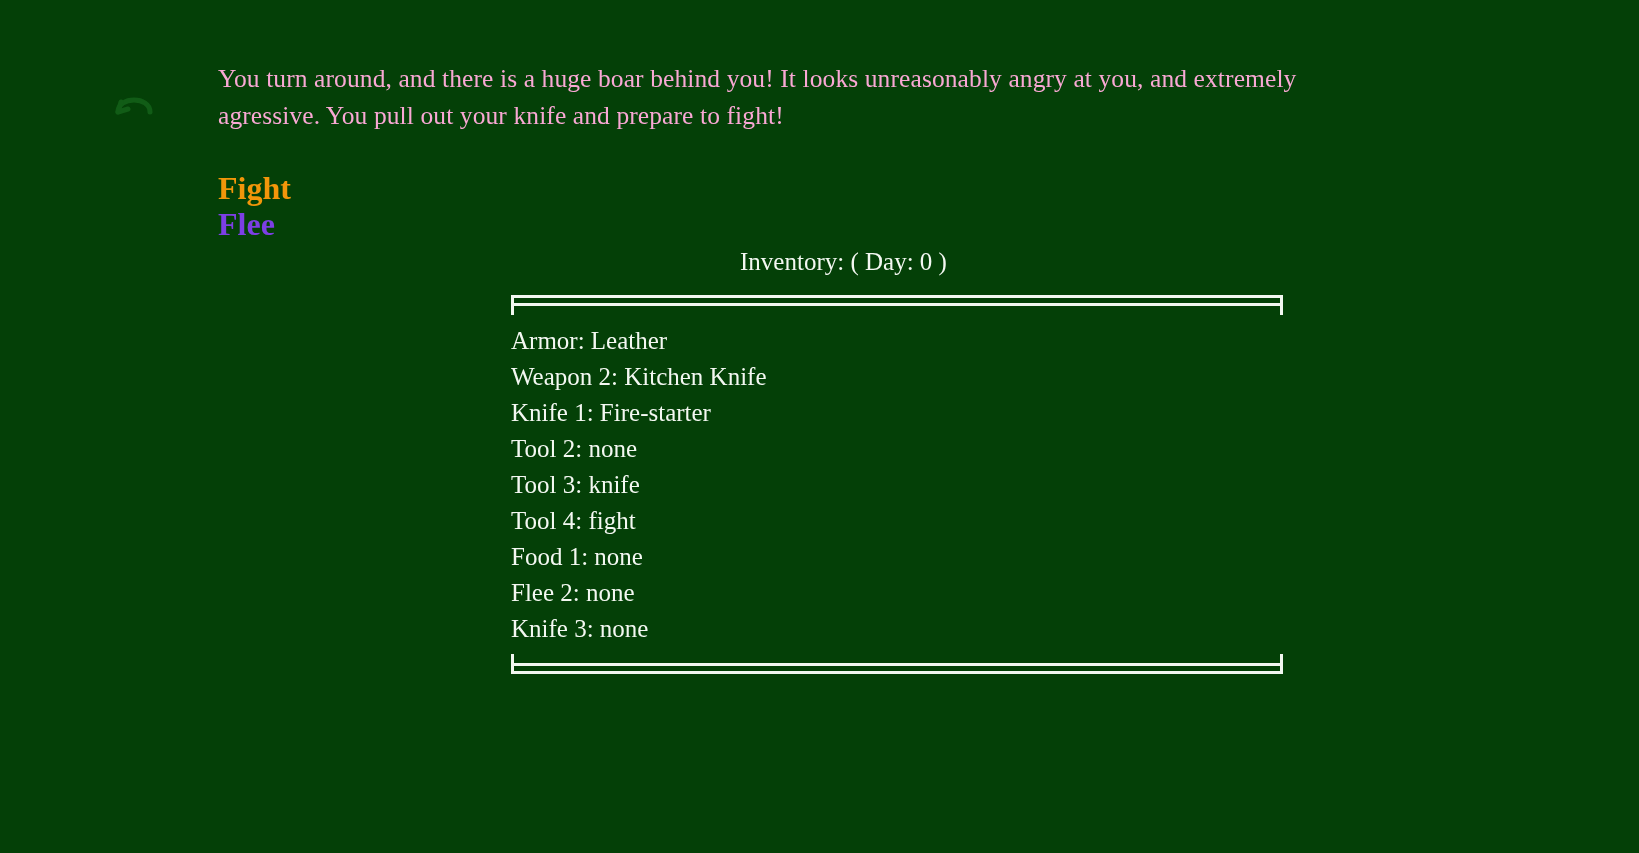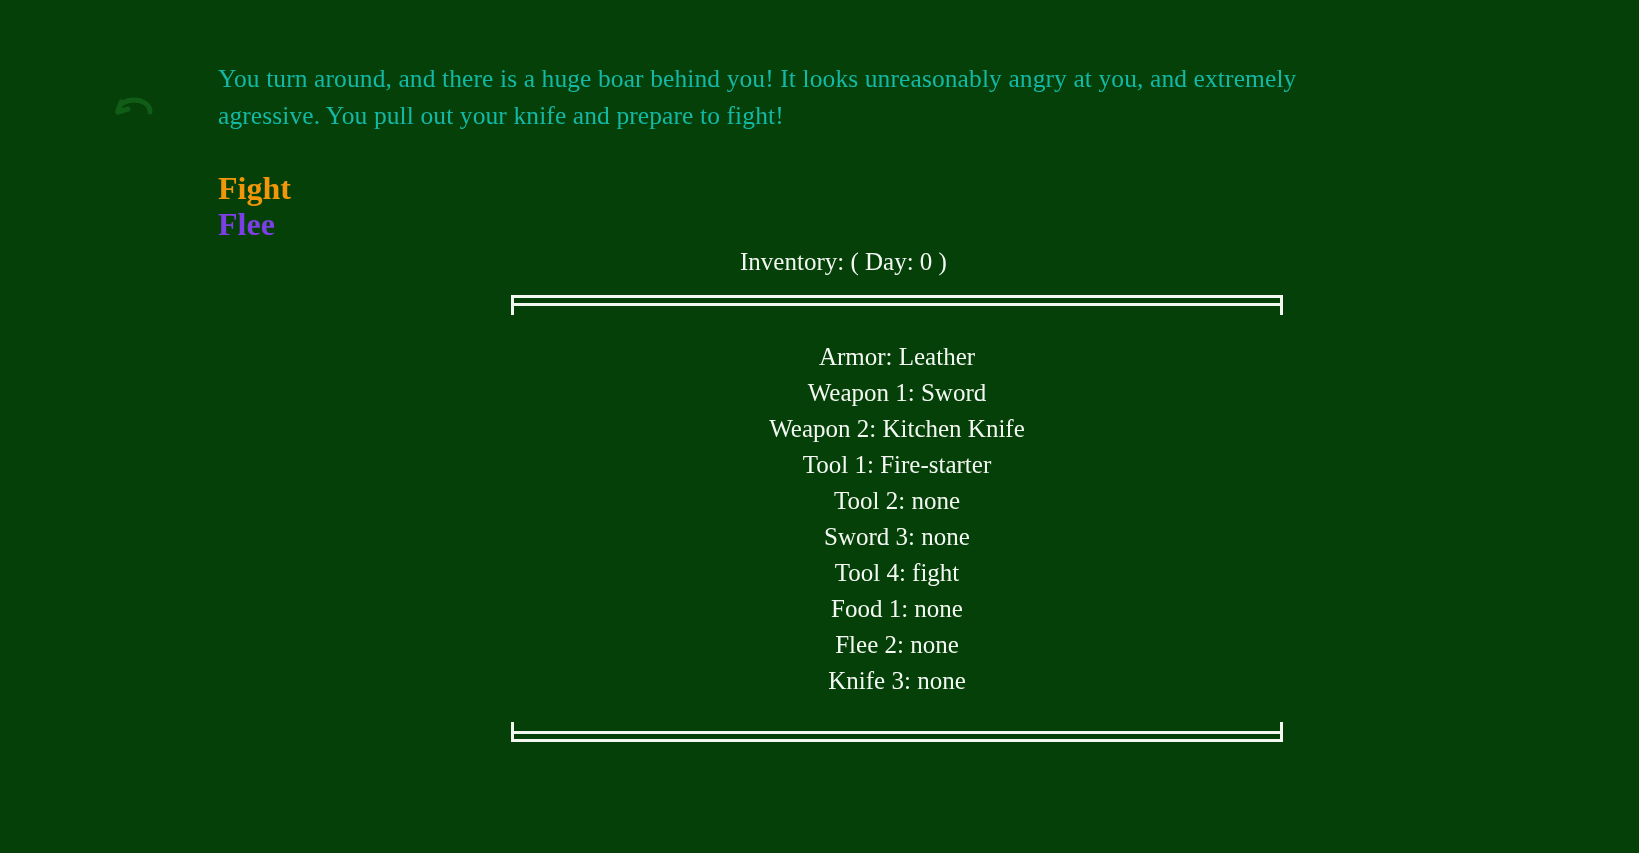--- a/index.html
+++ b/index.html
@@ -34,21 +34,21 @@
   .back-arrow svg { display: block; width: 56px; height: 56px; }
 
   
   .story {
     position: absolute;
     left: 218px;
     top: 60px;
     width: 1120px;
     font-size: 25.5px;
     line-height: 37px;
-    color: #14b8a6;
+    color: #f9a8d4;
     letter-spacing: 0.1px;
   }
 
   
   .choices {
     position: absolute;
     left: 218px;
     top: 170px;
   }
   .choice {
@@ -99,24 +99,23 @@
     background: #f2f7f0;
   }
   .rule-top::before,
   .rule-top::after { top: -3px; height: 20px; }
   .rule-bottom::before,
   .rule-bottom::after { bottom: -3px; height: 20px; }
   .rule::before { left: 0; }
   .rule::after  { right: 0; }
 
   .inventory-list {
-    margin: 16px;
+    margin: 0;
     padding: 17px 0 16px 0;
     list-style: none;
-    text-align: center;
   }
   .inventory-list li {
     font-size: 25px;
     line-height: 36px;
     color: #f4f8f2;
     white-space: nowrap;
   }
 </style>
 </head>
 <body>
@@ -136,25 +135,24 @@
     <a class="choice choice-fight">Fight</a>
     <a class="choice choice-flee">Flee</a>
   </div>
 
   <div class="inventory-title">Inventory: ( Day: 0 )</div>
 
   <div class="inventory-box">
     <div class="rule rule-top"></div>
     <ul class="inventory-list">
       <li>Armor: Leather</li>
-      <li>Weapon 1: Sword</li>
       <li>Weapon 2: Kitchen Knife</li>
-      <li>Tool 1: Fire-starter</li>
+      <li>Knife 1: Fire-starter</li>
       <li>Tool 2: none</li>
-      <li>Sword 3: none</li>
+      <li>Tool 3: knife</li>
       <li>Tool 4: fight</li>
       <li>Food 1: none</li>
       <li>Flee 2: none</li>
       <li>Knife 3: none</li>
     </ul>
     <div class="rule rule-bottom"></div>
   </div>
 
 </div>
 

